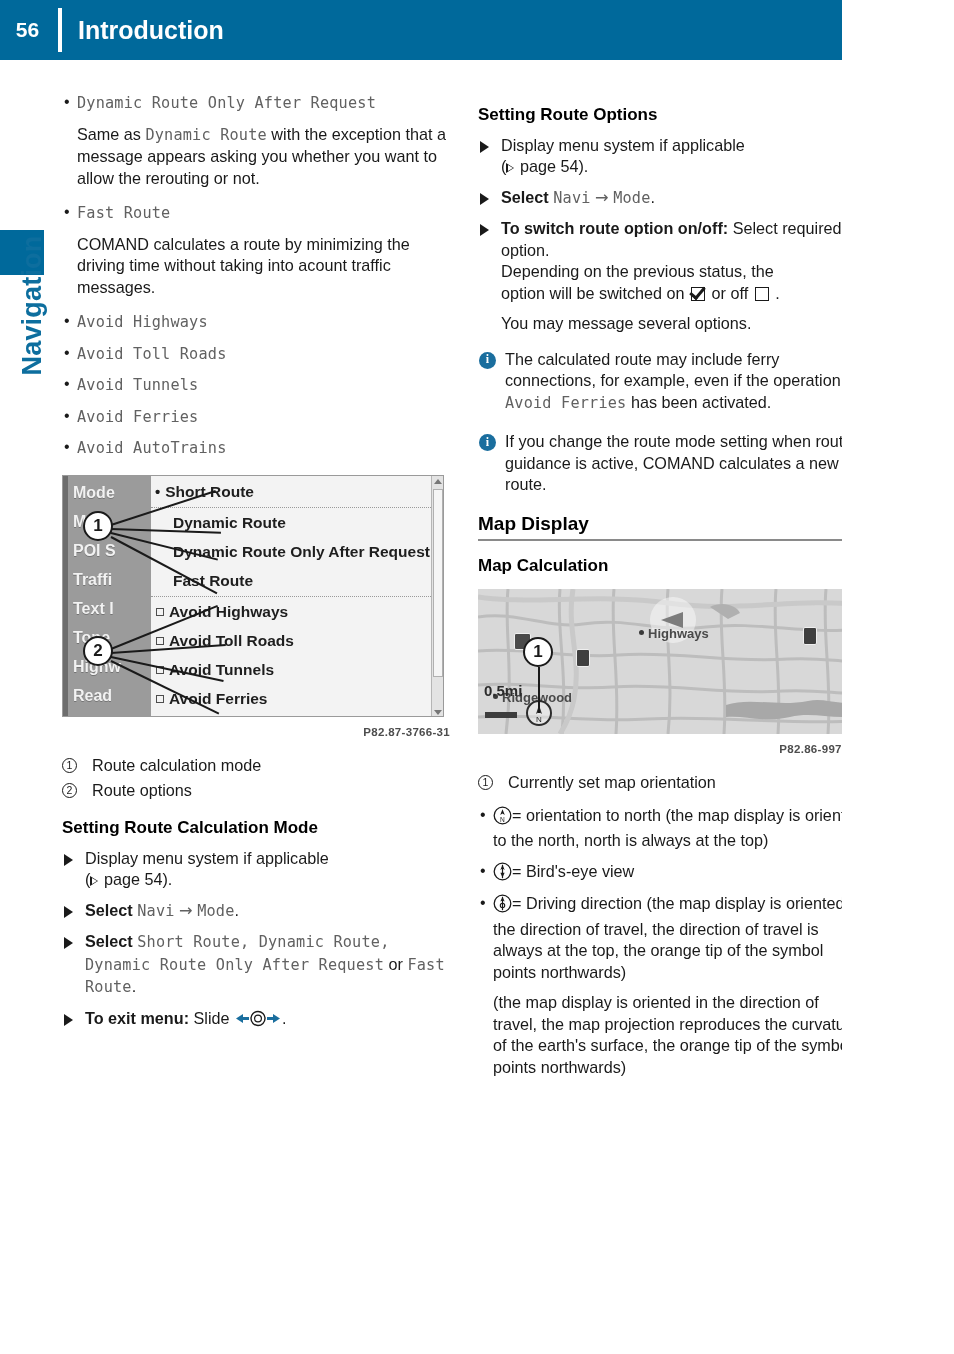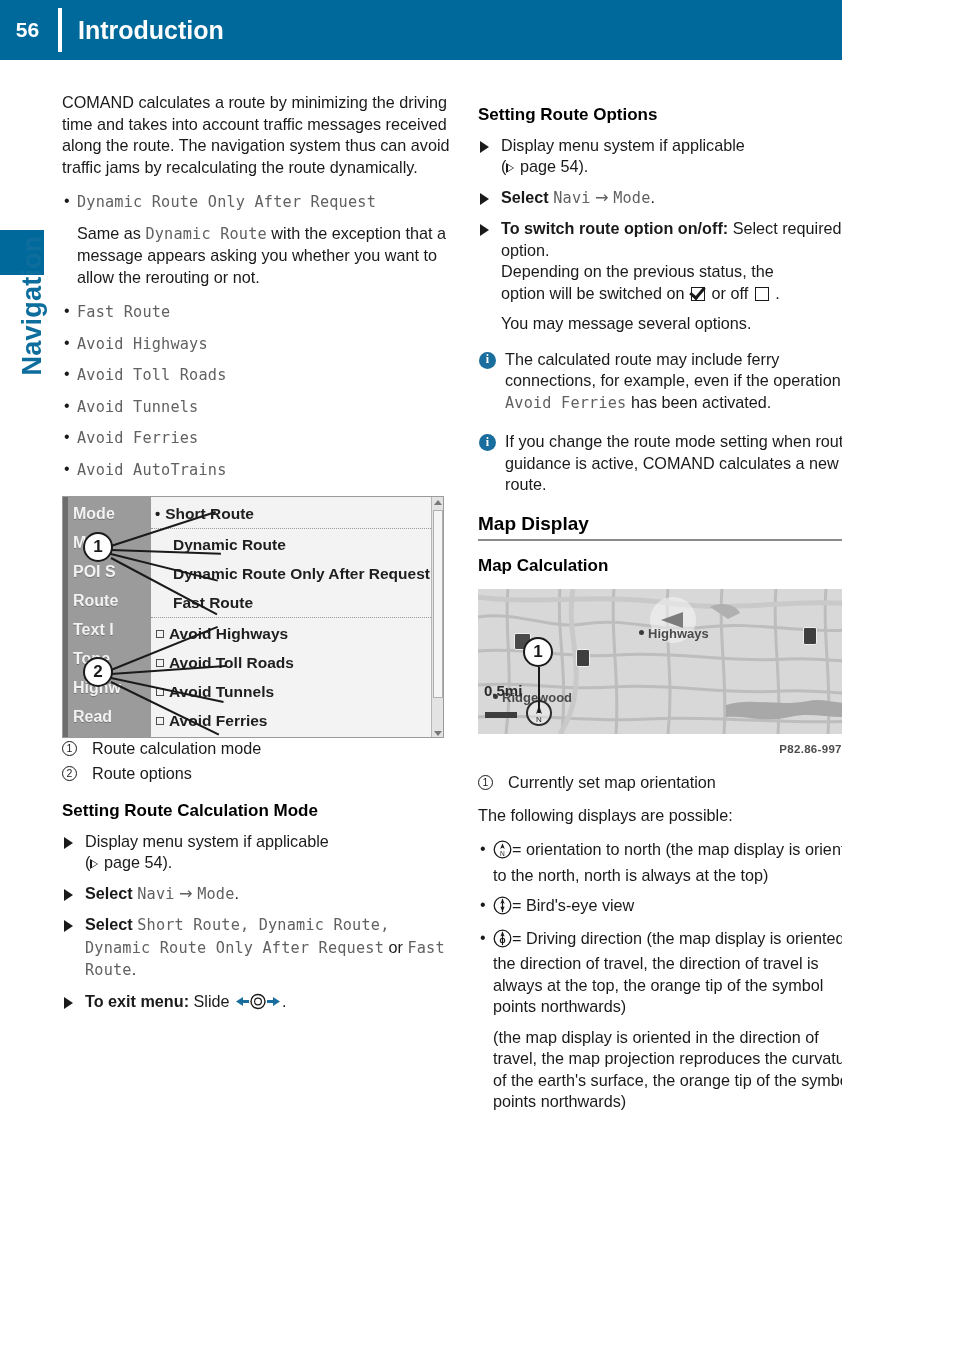--- a/index.html
+++ b/index.html
@@ -261,31 +261,33 @@
     <div class="header-pagenum">56</div>
     <div class="header-divider"></div>
     <div class="header-title">Introduction</div>
   </div>
 
   <div class="tab-block"></div>
   <div class="tab-label">Navigation</div>
 
   <div class="col col-left">
 
-    <p class="para">COMAND calculates a route by minimizing the driving time and takes into account traffic messages received along the route. The navigation system thus can avoid traffic jams by recalculating the route dynamically.</p>
 
     <div class="bullet">
       <span class="mono">Dynamic Route Only After Request</span>
     </div>
     <div class="bullet-sub para">
       <span>Same as </span><span class="mono">Dynamic Route</span><span> with the exception that a message appears asking you whether you want to allow the rerouting or not.</span>
     </div>
 
     <div class="bullet">
       <span class="mono">Fast Route</span>
+    </div>
+    <div class="bullet-sub para">
+      <span>COMAND calculates a route by minimizing the driving time without taking into acount traffic messages.</span>
     </div>
 
     <div class="bullet">
       <span class="mono">Avoid Highways</span>
     </div>
     <div class="bullet">
       <span class="mono">Avoid Toll Roads</span>
     </div>
     <div class="bullet">
       <span class="mono">Avoid Tunnels</span>
@@ -296,21 +298,21 @@
     <div class="bullet">
       <span class="mono">Avoid AutoTrains</span>
     </div>
 
     <div class="shot">
       <div class="shot-side">
         <div class="shot-side-edge"></div>
         <div class="shot-side-item" style="top:6px">Mode</div>
         <div class="shot-side-item" style="top:35px">Map </div>
         <div class="shot-side-item" style="top:64px">POI S</div>
-        <div class="shot-side-item" style="top:93px">Route</div>
+        <div class="shot-side-item" style="top:93px">Traffi</div>
         <div class="shot-side-item" style="top:122px">Text I</div>
         <div class="shot-side-item" style="top:151px">Tone</div>
         <div class="shot-side-item" style="top:180px">Highw</div>
         <div class="shot-side-item" style="top:209px">Read</div>
       </div>
 
       <div class="shot-list">
         <div class="shot-row" style="top:2px">
           <span class="dot">•</span>
           <span>Short Route</span>
@@ -356,20 +358,21 @@
       <div class="lead" style="left:48px; top:60px; width:120px; transform:rotate(28deg);"></div>
       <div class="callout-badge" style="left:20px; top:35px;">1</div>
 
       <div class="lead" style="left:48px; top:172px; width:115px; transform:rotate(-22deg);"></div>
       <div class="lead" style="left:48px; top:176px; width:115px; transform:rotate(-4deg);"></div>
       <div class="lead" style="left:48px; top:180px; width:115px; transform:rotate(12deg);"></div>
       <div class="lead" style="left:48px; top:184px; width:120px; transform:rotate(26deg);"></div>
       <div class="callout-badge" style="left:20px; top:160px;">2</div>
     </div>
 
+    <div class="imgref">P82.87-3766-31</div>
 
     <div class="callout-item">
       <span class="num-circle">1</span>
       <span>Route calculation mode</span>
     </div>
     <div class="callout-item" style="margin-bottom:16px">
       <span class="num-circle">2</span>
       <span>Route options</span>
     </div>
 
@@ -485,21 +488,20 @@
       <div class="map-badge" style="left:45px; top:48px;">1</div>
     </div>
 
     <div class="imgref">P82.86-9978-31</div>
 
     <div class="callout-item" style="margin-bottom:11px">
       <span class="num-circle">1</span>
       <span>Currently set map orientation</span>
     </div>
 
-    <p class="para">The following displays are possible:</p>
 
     <div class="bullet">
       <span class="compass">
         <svg width="19" height="19" viewBox="0 0 19 19" aria-hidden="true">
           <circle cx="9.5" cy="9.5" r="8.3" fill="none" stroke="#1a1a1a" stroke-width="1.3"></circle>
           <path d="M9.5 3.2 L11.8 9 L9.5 7.6 L7.2 9 Z" fill="#1a1a1a"></path>
           <text x="9.5" y="16" font-size="6.6" text-anchor="middle" fill="#1a1a1a" font-family="Liberation Sans, sans-serif">N</text>
         </svg>
       </span><span>= orientation to north (the map display is oriented to the north, north is always at the top)</span>
     </div>

